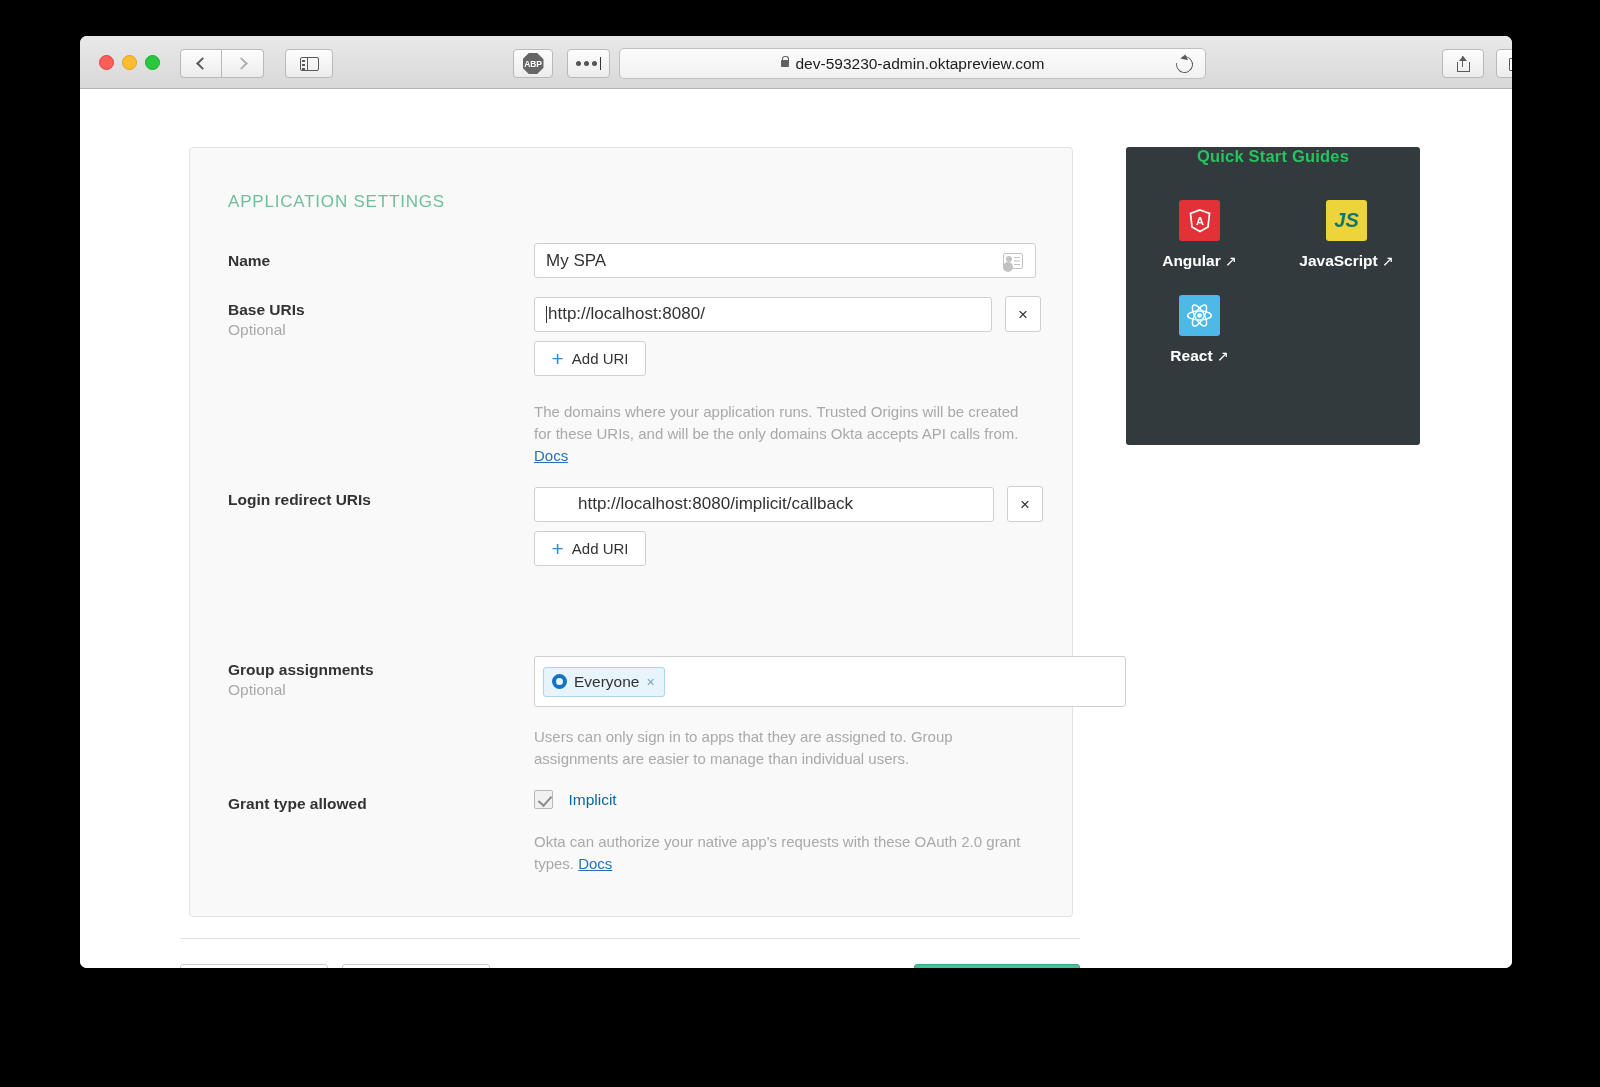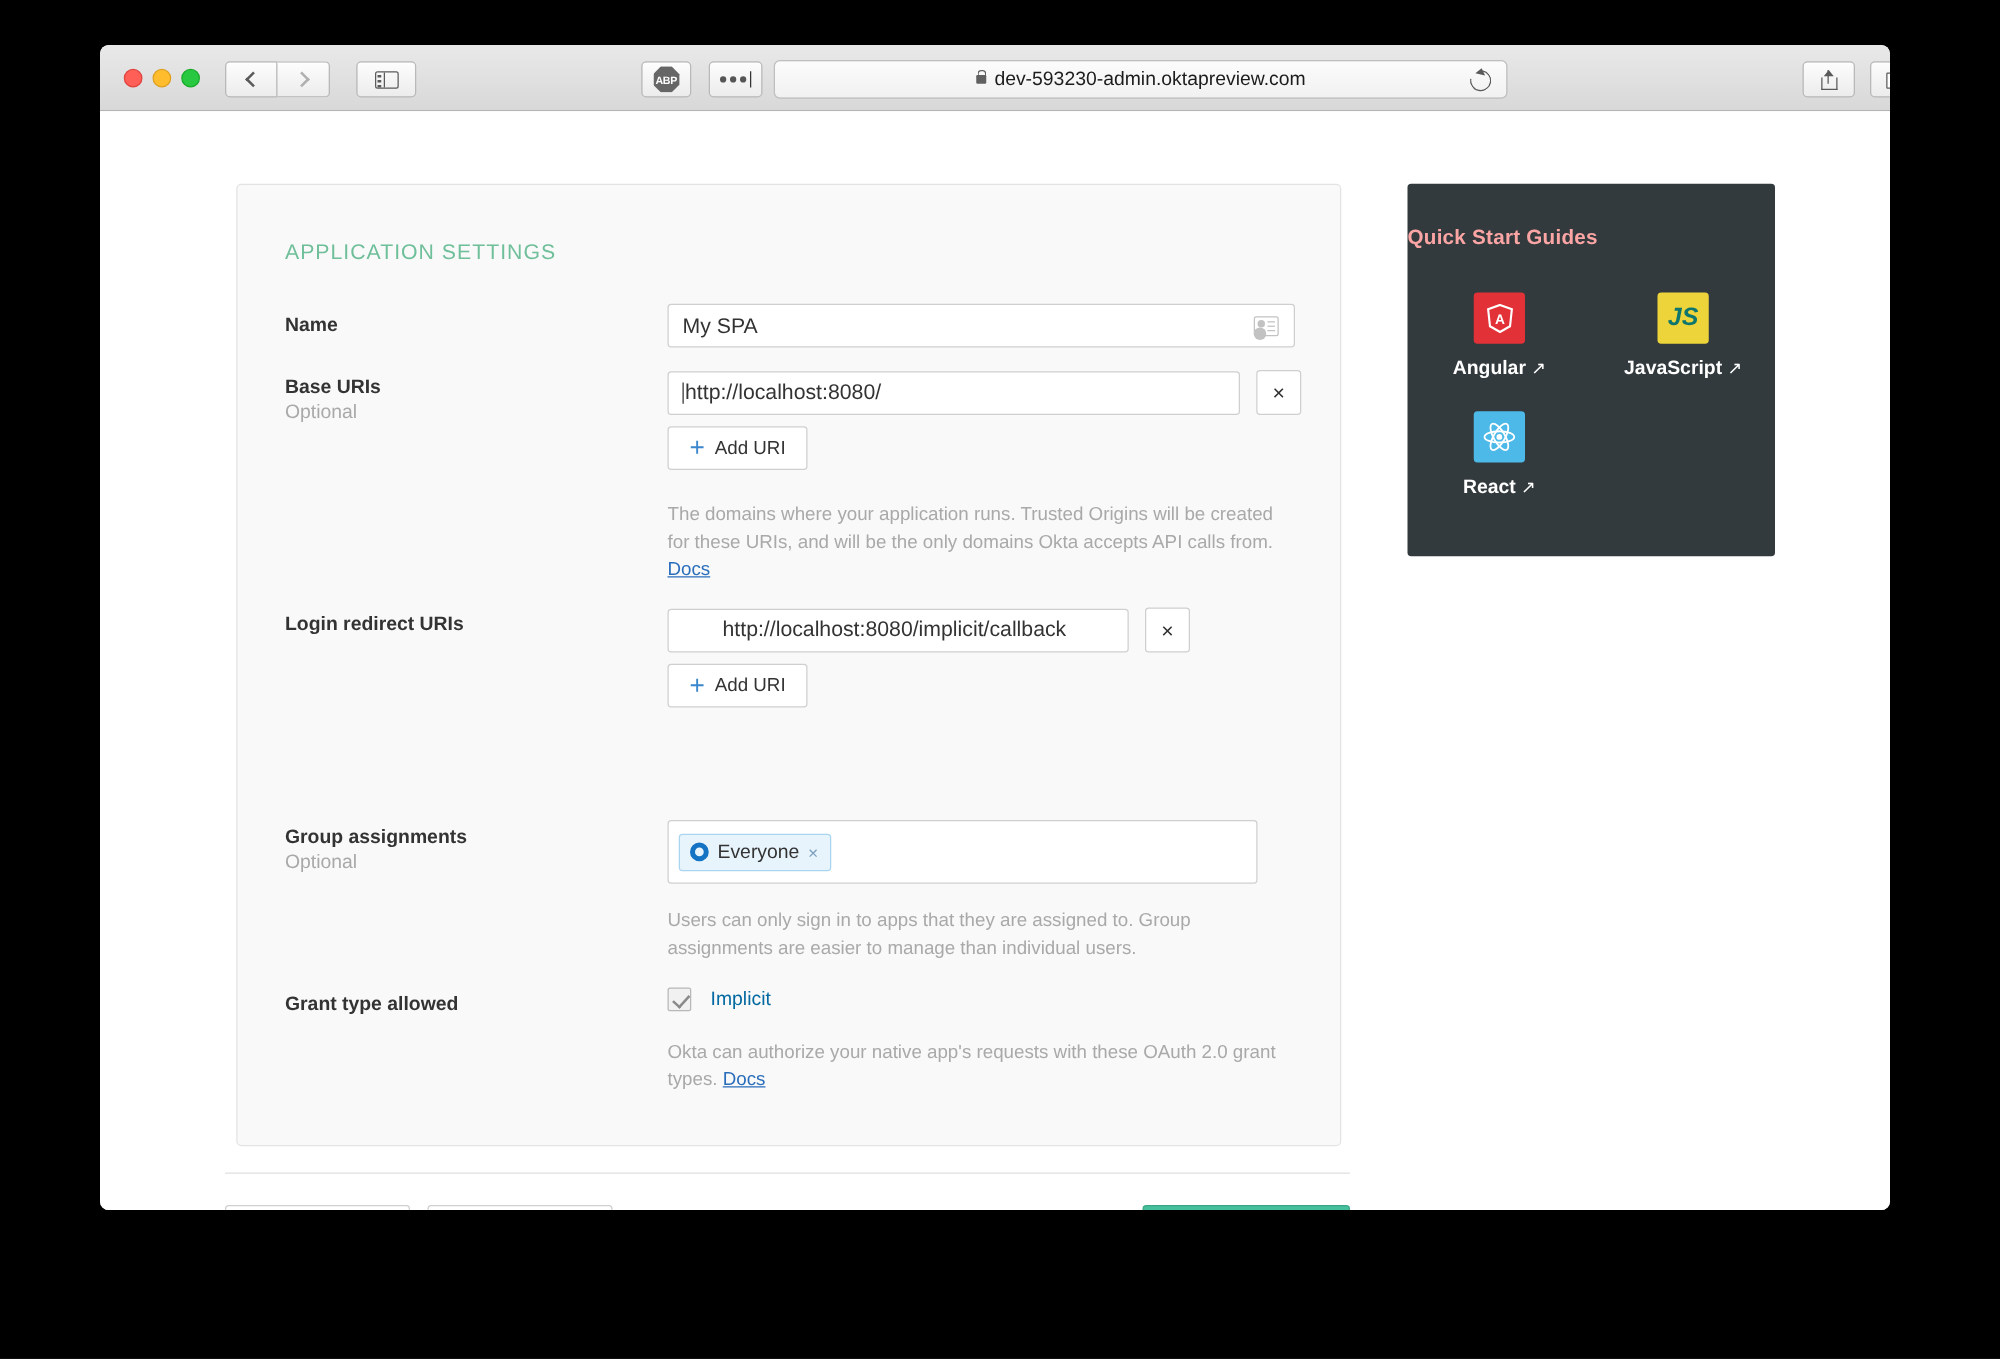--- a/index.html
+++ b/index.html
@@ -166,21 +166,21 @@
     font-size: 15px; color: #333;
   }
   .plus-icon { color: #3a87cd; font-size: 21px; font-weight: 400; line-height: 1; }
 
   .help-text {
     width: 492px; font-size: 15px; color: #a9a9a9; line-height: 1.47;
   }
   .docs-link { color: #2a6ebb; }
 
   #group-chip-field {
-    width: 472px; height: 51px; background: #fff; border: 1px solid #cfcfcf; border-radius: 3px;
+    width: 592px; height: 51px; background: #fff; border: 1px solid #cfcfcf; border-radius: 3px;
     display: flex; align-items: center; padding: 0 8px;
   }
   #everyone-chip {
     height: 30px; background: #e8f4fc; border: 1px solid #a9d5f0; border-radius: 3px;
     display: flex; align-items: center; gap: 7px; padding: 0 9px 0 8px;
     font-size: 15.5px; color: #333;
   }
   .group-donut { width: 15px; height: 15px; border-radius: 50%; border: 4px solid #1573c4; }
   .chip-remove { color: #7a9fbd; font-size: 14px; }
 
@@ -193,22 +193,22 @@
     width: 6px; height: 11px; border: solid #8a8a8a; border-width: 0 2px 2px 0; transform: rotate(42deg);
   }
   #implicit-label { font-size: 15.5px; color: #0369a1; margin-left: 11px; vertical-align: middle; }
 
   
   #quick-start-panel {
     position: absolute; left: 1046px; top: 58px; width: 294px; height: 298px;
     background: #333a3d; border-radius: 3px;
   }
   #quick-start-title {
-    color: #fca5a5; font-size: 16.5px; font-weight: bold;
-    padding-top: 34px; letter-spacing: .2px;
+    text-align: center; color: #22c55e; font-size: 16.5px; font-weight: bold;
+    letter-spacing: .2px;
   }
   #guide-grid {
     display: grid; grid-template-columns: 1fr 1fr; row-gap: 25px;
     padding: 34px 0 0 0; justify-items: center;
   }
   .guide-item { width: 132px; display: flex; flex-direction: column; align-items: center; }
   .guide-badge { width: 41px; height: 41px; border-radius: 3px; display: flex; align-items: center; justify-content: center; }
   .guide-label { margin-top: 11px; color: #fff; font-size: 15.5px; font-weight: bold; white-space: nowrap; }
   .ext-arrow { font-weight: normal; font-size: 14px; }
 
@@ -322,21 +322,21 @@
           <div class="help-text" style="margin-top:25px;">
             <span>The domains where your application runs. Trusted Origins will be created for these URIs, and will be the only domains Okta accepts API calls from. </span><a class="docs-link" href="#">Docs</a>
           </div>
         </div>
       </div>
 
       <div class="form-row" style="top:338px;">
         <div class="row-label" style="top:5px;">Login redirect URIs</div>
         <div class="field-col" style="top:0;">
           <div style="display:flex; gap:13px; align-items:center;">
-            <div class="text-input" style="width:369px;padding-left:43px;" placeholder="">
+            <div class="text-input" style="width:460px;padding-left:43px;" placeholder="">
               <span>http://localhost:8080/implicit/callback</span>
             </div>
             <div class="remove-uri-button">×</div>
           </div>
           <div class="add-uri-button" style="margin-top:9px;">
             <span class="plus-icon">+</span>
             <span>Add URI</span>
           </div>
         </div>
       </div>

